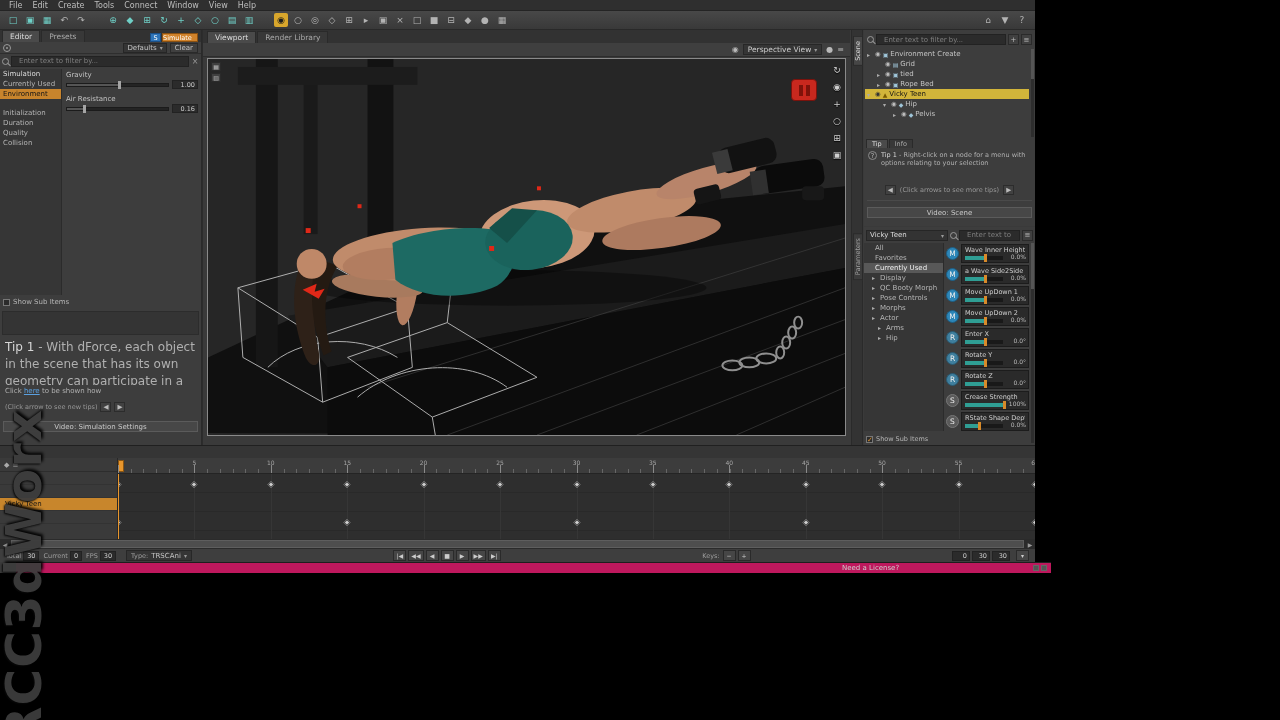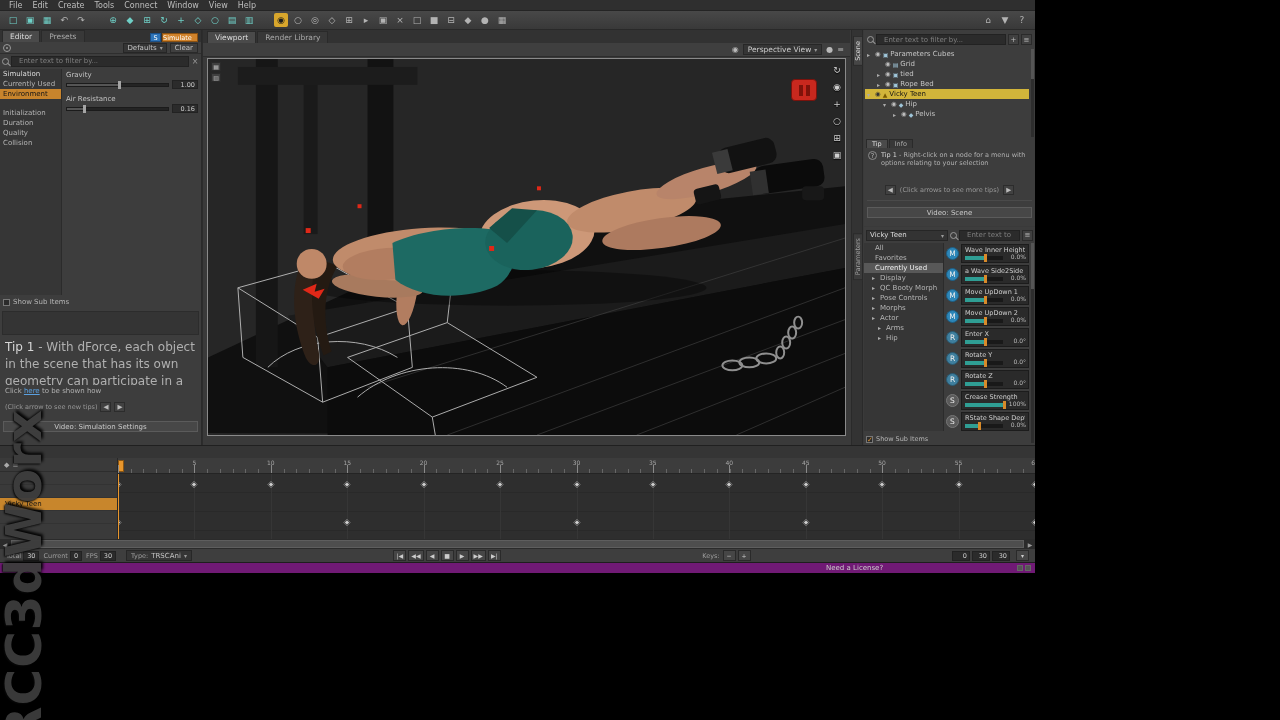--- a/index.html
+++ b/index.html
@@ -159,21 +159,21 @@
   .tp-val{background:#2b2b2b;border:1px solid #222;padding:0 3px;height:10px;line-height:9px;color:#ccc;font-size:6.5px}
   .tp-type{display:flex;align-items:center;gap:3px;background:#353535;border:1px solid #272727;height:11px;padding:0 4px}
   .tp-buttons{display:flex;gap:2px}
   .tp-btn{min-width:13px;height:11px;background:#464646;border:1px solid #2a2a2a;color:#ccc;font-size:6px;display:flex;align-items:center;justify-content:center;padding:0 2px}
   .tp-keys{display:flex;align-items:center;gap:3px}
   .tp-range{display:flex;gap:2px}
   .tp-box{background:#2b2b2b;border:1px solid #222;min-width:18px;height:10px;line-height:9px;text-align:right;padding:0 2px;font-size:6.5px;color:#ccc}
   .sp{flex:1}
 
   
-  .statusbar{position:absolute;left:0;top:562px;width:1035px;height:11px;background:#701a75;border-top:1px solid #1e1e1e}
+  .statusbar{position:absolute;left:16px;top:562px;width:1035px;height:11px;background:#be185d;border-top:1px solid #1e1e1e}
   .sb-text{position:absolute;left:826px;top:1px;font-size:7px;color:#cdcdcd}
   .sb-dots{position:absolute;right:4px;top:2px;display:flex;gap:2px}
   .sb-dots i{display:block;width:6px;height:6px;background:#555;border:1px solid #666}
 
   
   .watermark{position:absolute;left:24px;top:577px;z-index:40;pointer-events:none}
   .watermark span{display:inline-block;transform:translate(-50%,-50%) rotate(-90deg);font-size:50px;font-weight:bold;color:#3d3d3d;letter-spacing:1px;white-space:nowrap;text-shadow:2px 2px 3px #000,-1px -1px 2px #0b0b0b;opacity:.95}
 </style>
 </head>
 <body>
@@ -442,21 +442,21 @@
       <input class="mini-input" placeholder="Enter text to filter by..." style="">
       <span class="sq-btn">+</span>
       <span class="sq-btn">≡</span>
     </div>
     <div class="sc-tree">
 
         <div class="tree-row" style="padding-left: 2px;">
           <span class="tr-arrow">▸</span>
           <span class="tr-eye">◉</span>
           <span class="tr-icon">▣</span>
-          <span>Parameters Cubes</span>
+          <span>Environment Create</span>
         </div>
 
         <div class="tree-row" style="padding-left: 12px;">
           <span class="tr-arrow"></span>
           <span class="tr-eye">◉</span>
           <span class="tr-icon">▤</span>
           <span>Grid</span>
         </div>
 
         <div class="tree-row" style="padding-left: 12px;">

